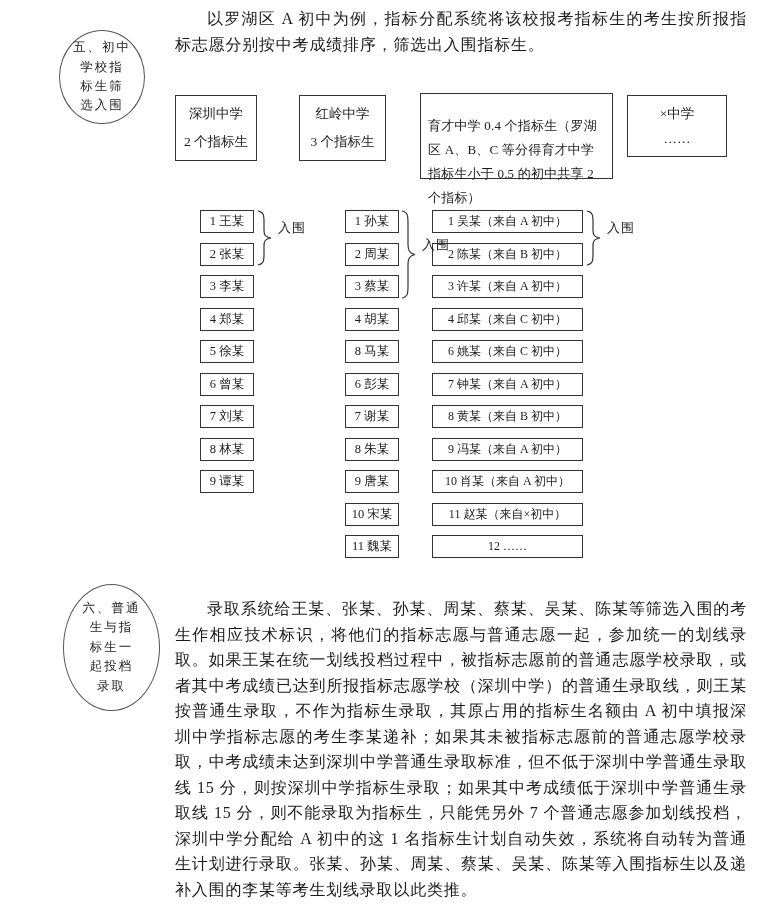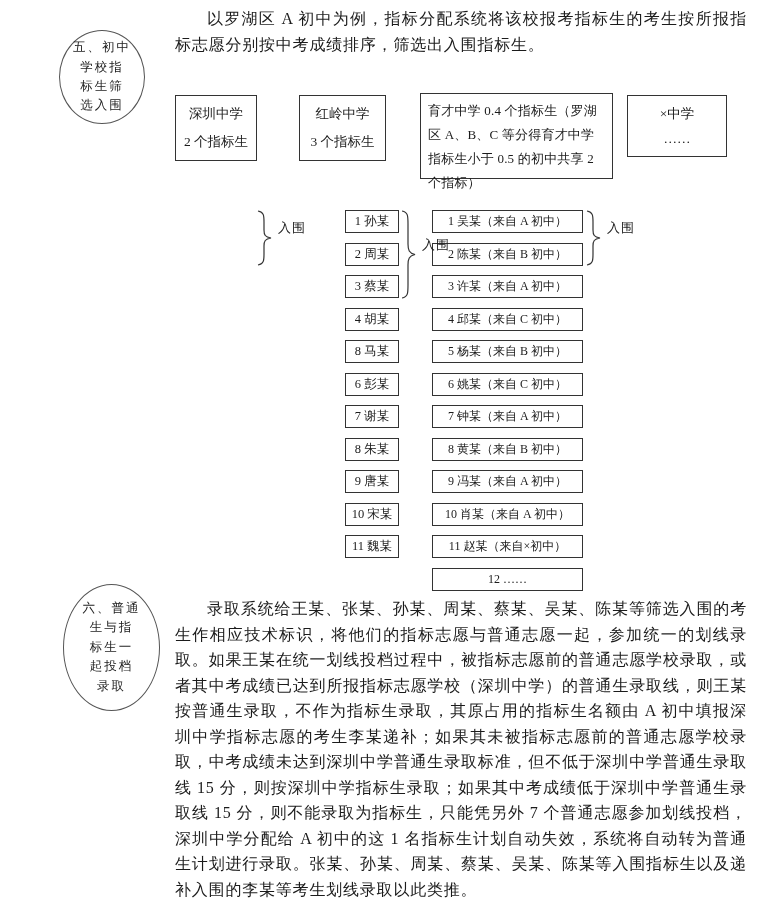--- a/index.html
+++ b/index.html
@@ -20,21 +20,21 @@
   .oval span{
     white-space:pre-line;text-align:center;
     font-size:12.5px;line-height:1.55;letter-spacing:2px;
   }
   .sbox{
     position:absolute;border:1px solid #333;background:#fff;box-sizing:border-box;
     display:flex;flex-direction:column;align-items:center;justify-content:space-evenly;
     font-size:13.5px;text-align:center;
   }
   .sbox.wide{
-    display:block;text-align:left;padding:5px 7px;
+    display:block;text-align:left;padding:20px 7px;
     font-size:13px;line-height:24px;letter-spacing:0.2px;
   }
   .col{
     position:absolute;top:210px;display:flex;flex-direction:column;gap:9.5px;
   }
   .item{
     box-sizing:border-box;border:1px solid #333;background:#fff;height:23px;
     display:flex;align-items:center;justify-content:center;
     font-size:12.5px;white-space:nowrap;
   }
@@ -63,41 +63,51 @@
   <div class="sbox" style="left:299px;top:95px;width:87px;height:66px;">
     <span>红岭中学</span>
     <span>3 个指标生</span>
   </div>
   <div class="sbox wide" style="left:420px;top:93px;width:193px;height:86px;">育才中学 0.4 个指标生（罗湖区 A、B、C 等分得育才中学指标生小于 0.5 的初中共享 2 个指标）</div>
   <div class="sbox" style="left:627px;top:95px;width:100px;height:62px;">
     <span>×中学</span>
     <span>……</span>
   </div>
 
+  <div class="col" style="left:200px;width:54px;">
+    <div class="item">1 王某</div>
+    <div class="item">2 张某</div>
+    <div class="item">3 李某</div>
+    <div class="item">4 郑某</div>
+    <div class="item">5 徐某</div>
+    <div class="item">6 曾某</div>
+    <div class="item">7 刘某</div>
+    <div class="item">8 林某</div>
+    <div class="item">9 谭某</div>
+  </div>
 
   <div class="col" style="left:345px;width:54px;">
     <div class="item">1 孙某</div>
     <div class="item">2 周某</div>
     <div class="item">3 蔡某</div>
     <div class="item">4 胡某</div>
     <div class="item">8 马某</div>
     <div class="item">6 彭某</div>
     <div class="item">7 谢某</div>
     <div class="item">8 朱某</div>
     <div class="item">9 唐某</div>
     <div class="item">10 宋某</div>
     <div class="item">11 魏某</div>
   </div>
 
   <div class="col col3" style="left:432px;width:151px;">
     <div class="item">1 吴某（来自 A 初中）</div>
     <div class="item">2 陈某（来自 B 初中）</div>
     <div class="item">3 许某（来自 A 初中）</div>
     <div class="item">4 邱某（来自 C 初中）</div>
-    <div class="item">5 杨某（来自 B 初中）</div>
     <div class="item">6 姚某（来自 C 初中）</div>
     <div class="item">7 钟某（来自 A 初中）</div>
     <div class="item">8 黄某（来自 B 初中）</div>
     <div class="item">9 冯某（来自 A 初中）</div>
     <div class="item">10 肖某（来自 A 初中）</div>
     <div class="item">11 赵某（来自×初中）</div>
     <div class="item">12 ……</div>
   </div>
 
   <svg class="brace" style="left:257px;top:210px;" width="16" height="56" viewBox="0 0 16 56">

